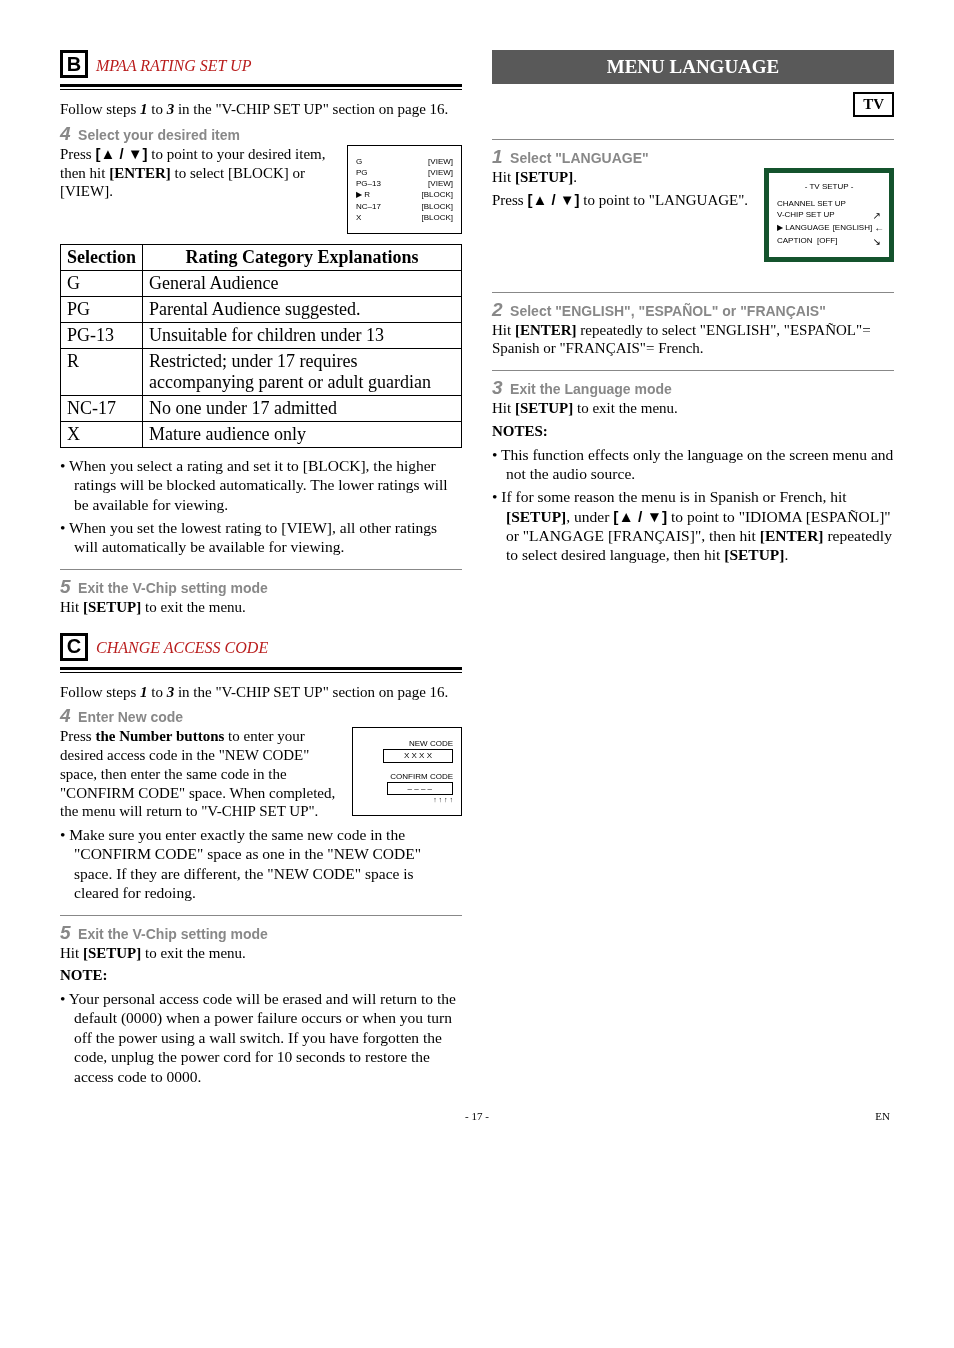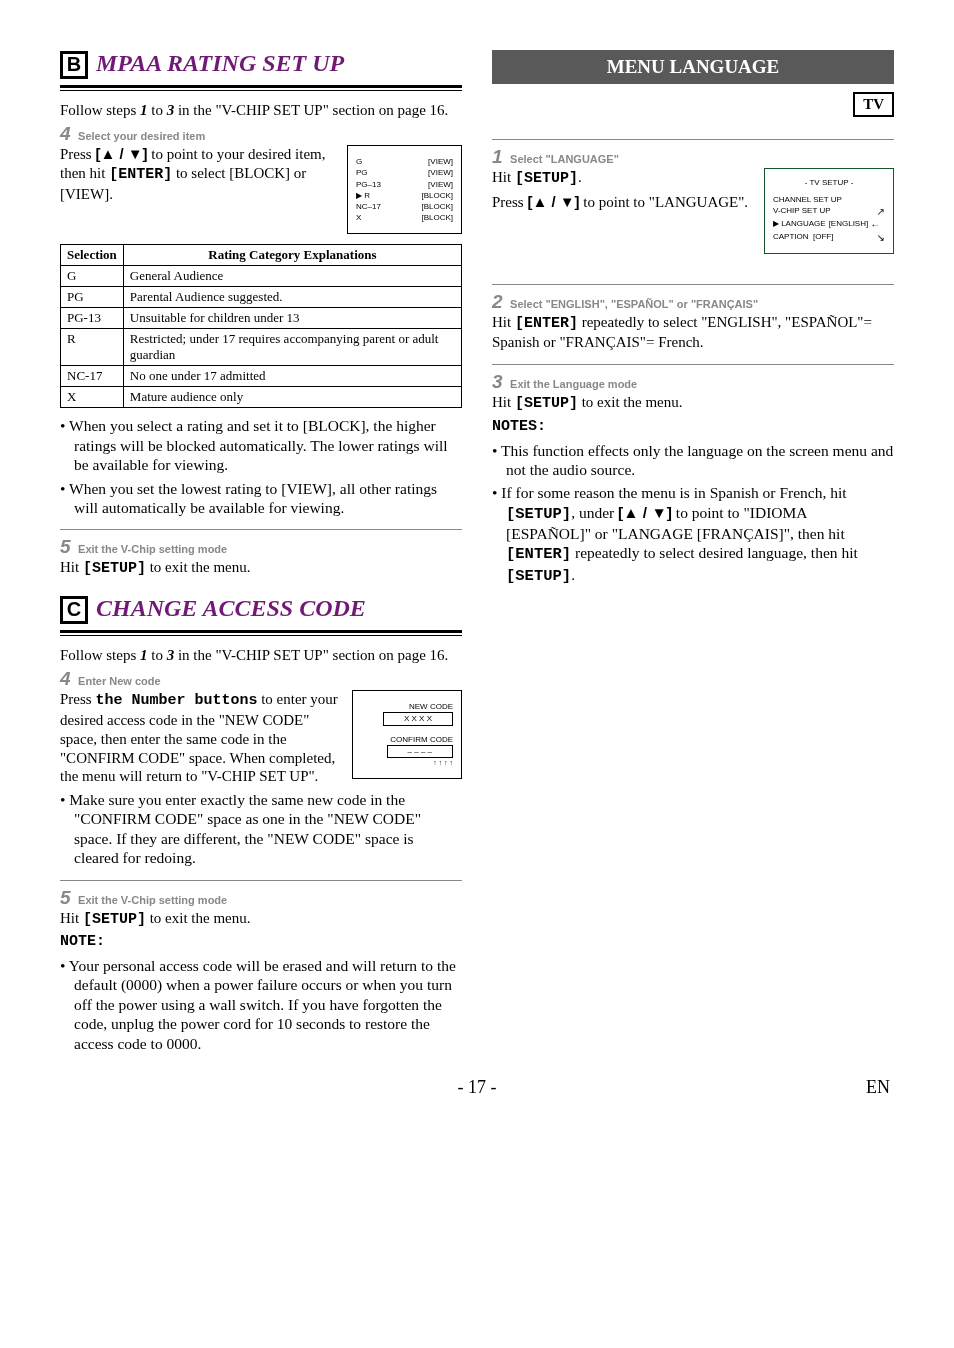--- a/index.html
+++ b/index.html
@@ -3,44 +3,44 @@
   <meta charset="utf-8">
   <style>
     * { box-sizing: border-box; margin: 0; padding: 0; }
     body { font-family: Georgia, 'Times New Roman', serif; width: 954px; height: 1348px; background: #fff; color: #000; padding: 50px 60px 30px; font-size: 14px; }
     .two-col { display: flex; gap: 30px; }
     .col { flex: 1; }
     .col-left { width: 410px; }
     .col-right { width: 410px; }
     .section-header { display: flex; align-items: baseline; gap: 8px; margin-bottom: 6px; }
     .box-letter { border: 3px solid #000; width: 28px; height: 28px; display: flex; align-items: center; justify-content: center; font-weight: bold; font-size: 20px; font-family: Arial, sans-serif; }
-    .italic-title { font-style: italic; font-weight: bold; color: #701a75; font-size: 24px; }
+    .italic-title { font-style: italic; font-weight: normal; color: #b91c1c; font-size: 16px; }
     .dark-band { background: #595959; color: #fff; text-align: center; font-weight: bold; padding: 6px 0; font-size: 19px; flex: 1; }
     .tv-box { border: 2px solid #000; padding: 2px 8px; font-weight: bold; font-size: 15px; display: inline-block; float: right; margin-top: 8px; margin-bottom: 10px; }
     .hr-dbl { border-top: 3px solid #000; border-bottom: 1px solid #000; height: 6px; margin: 4px 0 10px; }
     .hr-thin { border-top: 1px solid #888; margin: 12px 0 6px; }
     p, .body-text { font-size: 15px; line-height: 1.25; margin-bottom: 4px; }
     .step-num { font-style: italic; font-weight: bold; color: #888; font-size: 19px; font-family: Arial, sans-serif; margin-right: 4px; }
-    .step-label { color: #888; font-weight: bold; font-family: Arial, sans-serif; font-size: 11px; }
+    .step-label { color: #888; font-weight: bold; font-family: Arial, sans-serif; font-size: 14px; }
     .step-row { margin-top: 4px; }
     .inline-screen { border: 1px solid #000; padding: 10px 8px; font-size: 8px; font-family: Arial, sans-serif; line-height: 1.4; float: right; margin-left: 8px; width: 115px; }
-    .inline-screen-right { border: 1px solid #14532d; padding: 8px; font-size: 8px; font-family: Arial, sans-serif; line-height: 1.4; float: right; margin-left: 6px; width: 130px; }
+    .inline-screen-right { border: 5px solid #14532d; padding: 8px; font-size: 8px; font-family: Arial, sans-serif; line-height: 1.4; float: right; margin-left: 6px; width: 130px; }
     .screen-row { display: flex; justify-content: space-between; }
     .screen-arrow { display: flex; align-items: center; }
     .tri { font-size: 8px; margin-right: 2px; }
-    table.ratings { border-collapse: collapse; width: 100%; margin: 10px 0 8px; font-size: 13px; }
+    table.ratings { border-collapse: collapse; width: 100%; margin: 10px 0 8px; font-size: 18px; }
     table.ratings th, table.ratings td { border: 1px solid #000; padding: 2px 6px; vertical-align: top; }
     table.ratings th { font-weight: bold; text-align: center; }
     ul.bullets { list-style: none; padding-left: 0; }
     ul.bullets li { padding-left: 14px; text-indent: -14px; font-size: 15.5px; line-height: 1.25; margin-bottom: 4px; }
     ul.bullets li::before { content: "• "; }
-    .bold { font-weight: bold; font-family: Liberation Mono, monospace; }
+    .bold { font-weight: bold; }
     .bold-ital { font-weight: bold; font-style: italic; }
     .arrow-keys { font-family: Arial, sans-serif; }
-    .footer { text-align: center; font-size: 18px; margin-top: 20px; position: relative; }
+    .footer { text-align: center; font-size: 11px; margin-top: 20px; position: relative; }
     .footer-right { position: absolute; right: 4px; }
     .clearfix::after { content: ""; display: table; clear: both; }
     .osd-title { text-align: center; font-size: 8px; margin-bottom: 6px; }
     .osd-box { border: 1px solid #000; padding: 0 20px; display: inline-block; }
     .lang-arrows { font-size: 10px; }
   </style>
 </head>
 <body>
 
 <div class="two-col">

